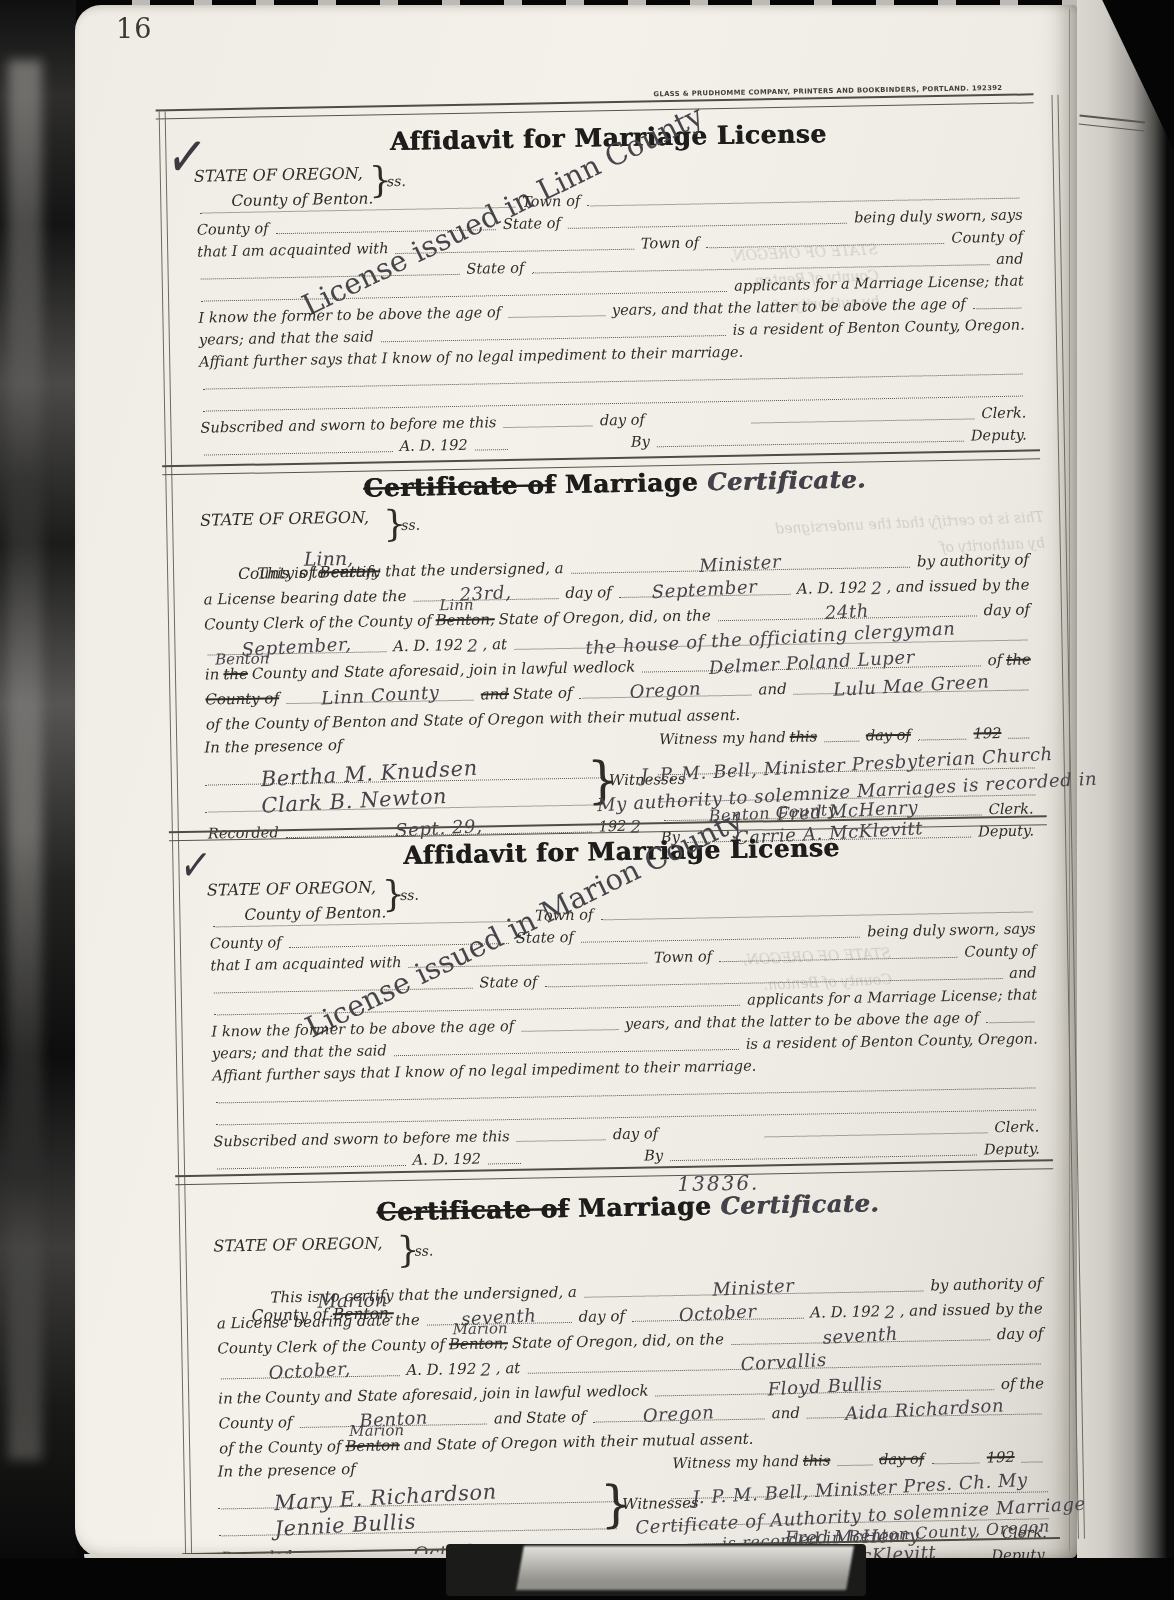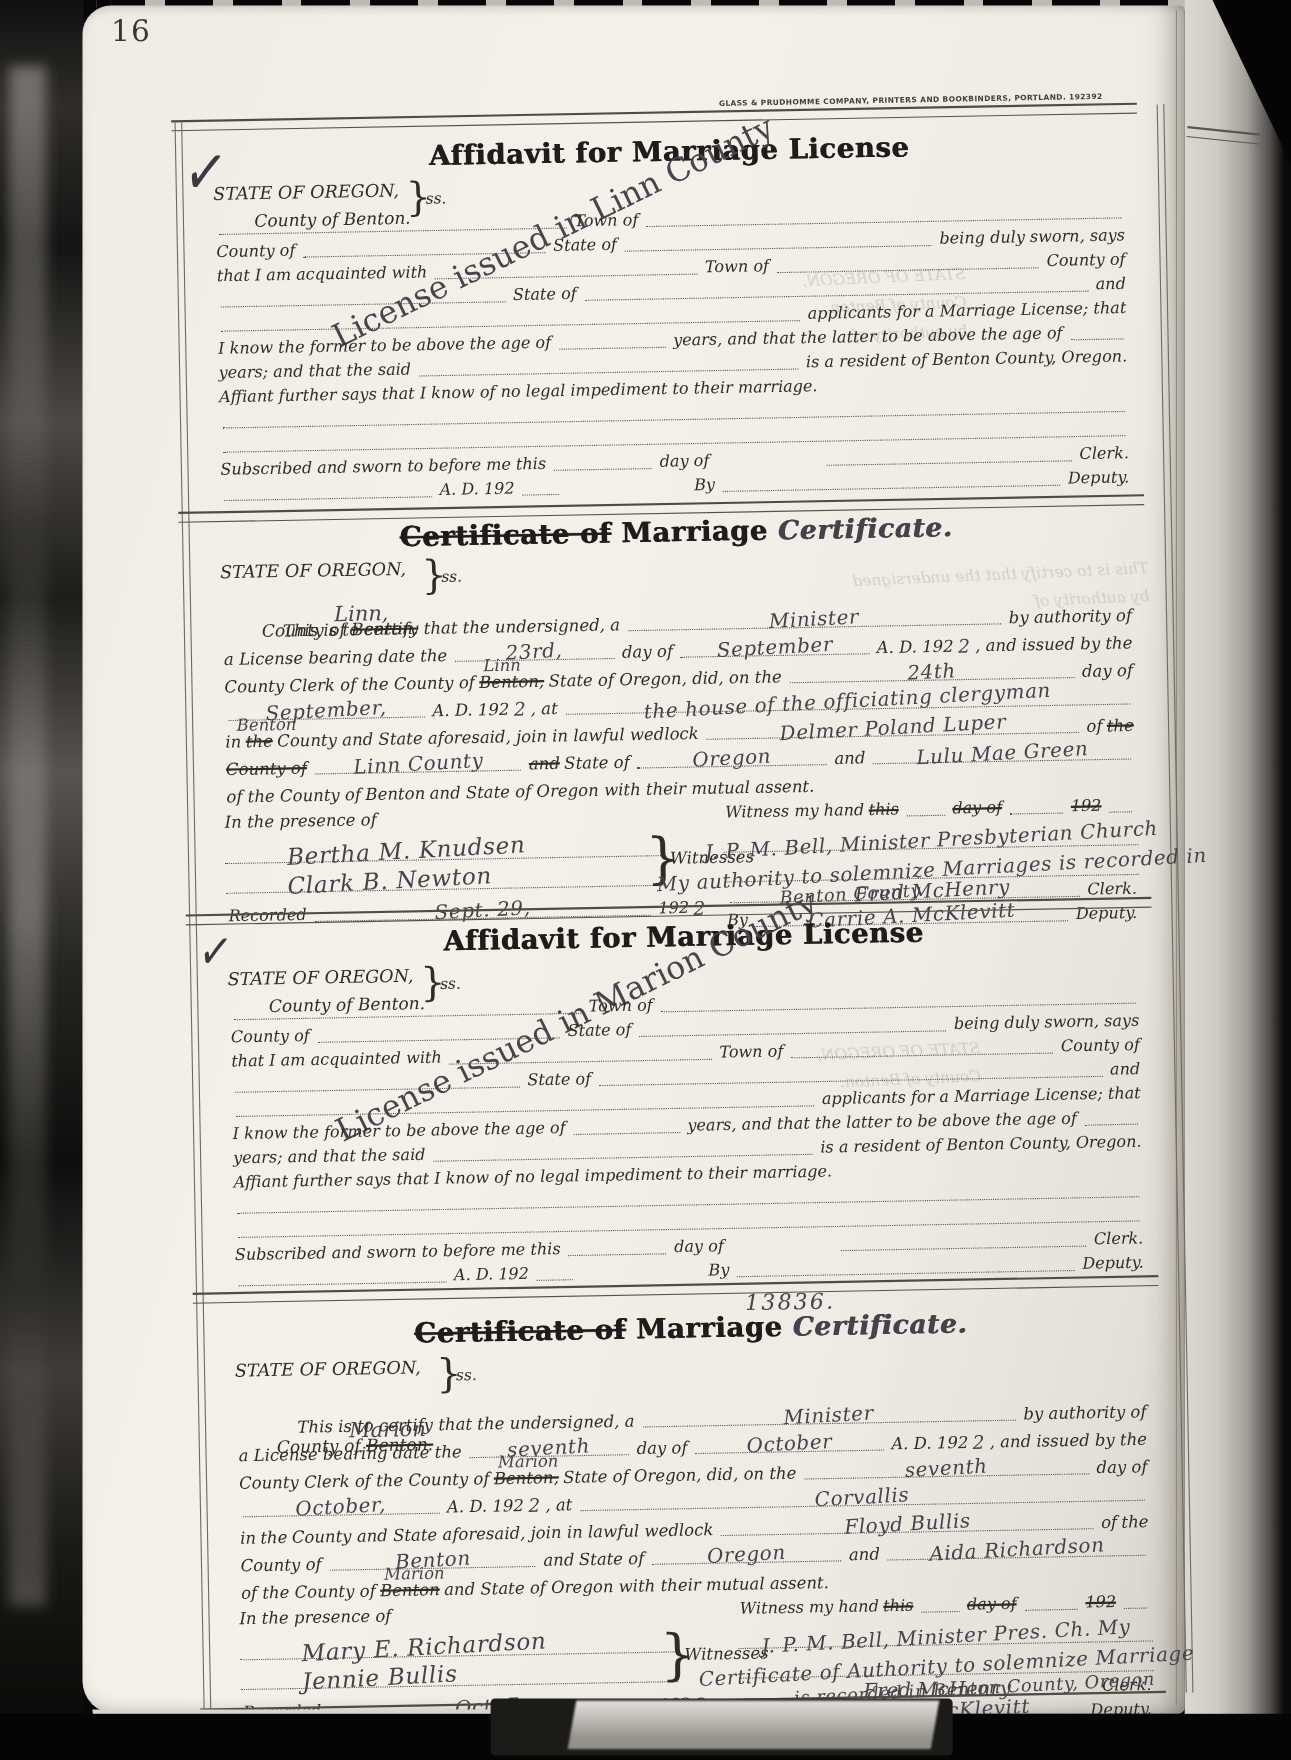--- a/index.html
+++ b/index.html
@@ -27,21 +27,21 @@
     background:linear-gradient(180deg,#e2e0db,#93918c 80%);transform:skewX(-10deg);filter:blur(1px);}
   .under-pages{position:absolute;left:84px;bottom:30px;width:420px;height:16px;background:#d8d5cf;
     border-radius:0 0 0 22px;box-shadow:0 4px 0 #a9a7a1,0 8px 0 #6f6d68;}
   
   .page{position:absolute;left:75px;top:5px;width:1002px;height:1553px;
     background:linear-gradient(105deg,#efece5 0%,#f4f1ea 38%,#edebe4 72%,#e3e0d9 90%,#d3d0c9 100%);
     border-radius:26px 4px 6px 30px;
     box-shadow:inset -28px 0 26px -20px rgba(70,64,52,.5), inset 0 -10px 16px -10px rgba(70,64,52,.35),
                inset 0 8px 10px -8px rgba(70,64,52,.3);}
   .edge-line{position:absolute;left:994px;top:4px;height:1542px;width:1px;background:#8d8a81;}
-  .pageno{position:absolute;left:26px;top:8px;font-size:27px;color:#3a3835;letter-spacing:1px;}
+  .pageno{position:absolute;left:41px;top:8px;font-size:27px;color:#3a3835;letter-spacing:1px;}
   
   .content{position:absolute;left:105px;top:0;width:880px;height:1553px;
     transform:rotate(-1.05deg);transform-origin:50% 50%;color:#2e2c29;}
   .printer{position:absolute;left:390px;top:86px;width:445px;text-align:right;
     font-size:6.8px;font-weight:bold;letter-spacing:.35px;color:#403e39;font-family:"DejaVu Sans",sans-serif;}
   .hr{position:absolute;left:-12px;right:14px;height:7px;
     border-top:2.4px solid #4f4c44;border-bottom:1.3px solid #56534b;}
   .hr.single{border-top:2px solid #4f4c44;border-bottom:none;}
   .vr{position:absolute;top:98px;height:1444px;width:5px;
     border-left:1.2px solid #6e6a61;border-right:1.2px solid #6e6a61;}

